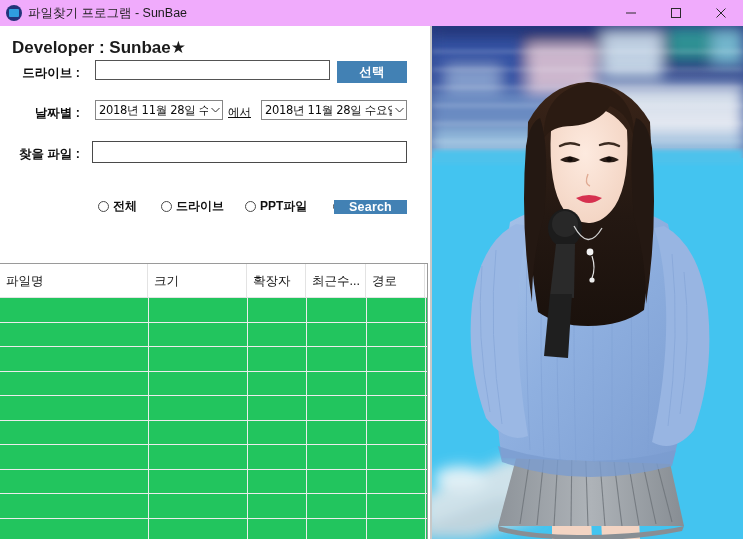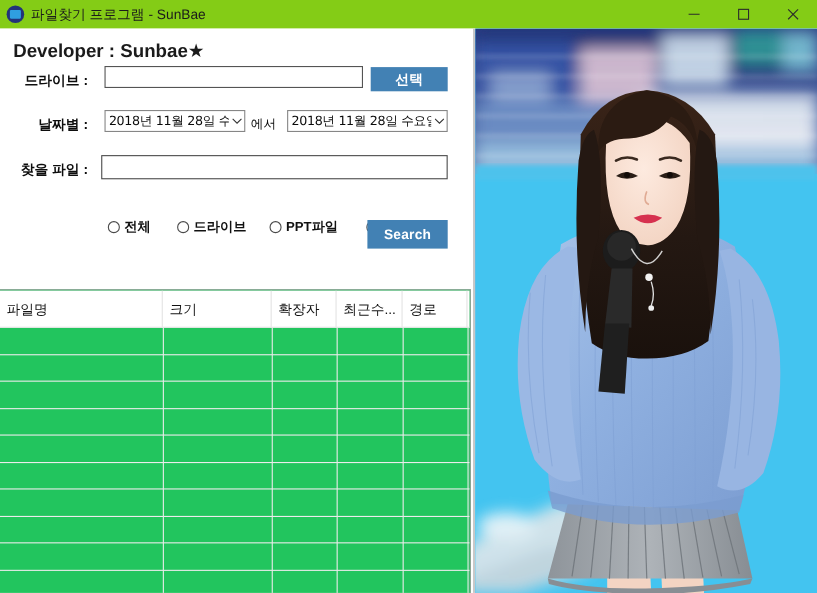--- a/index.html
+++ b/index.html
@@ -13,21 +13,21 @@
   #app {
     position: relative;
     width: 743px; height: 539px;
     background: #ffffff;
   }
 
   
   .titlebar {
     position: absolute; left: 0; top: 0;
     width: 743px; height: 26px;
-    background: #84cc16;
+    background: #f0abfc;
     display: flex; align-items: center;
   }
   .title-icon {
     width: 16px; height: 16px;
     margin-left: 6px; margin-right: 6px;
     border-radius: 50%;
     background: #23337a;
     position: relative;
     flex: 0 0 auto;
   }
@@ -253,21 +253,21 @@
 
     <div class="datebox" style="left:95px; top:74px; width:128px; height:20px;">
       <span class="dval">2018년 11월 28일 수요일</span>
       <span class="dcar">
         <svg width="9" height="6" viewBox="0 0 9 6">
           <path d="M0.5 1 L4.5 5 L8.5 1" fill="none" stroke="#333" stroke-width="1"></path>
         </svg>
       </span>
     </div>
 
-    <div class="between-label" style="left:228px; top:79px;">에서</div>
+    <div class="between-label" style="left:228px; top:79px;text-decoration:underline;">에서</div>
 
     <div class="datebox" style="left:261px; top:74px; width:146px; height:20px;">
       <span class="dval">2018년 11월 28일 수요일</span>
       <span class="dcar">
         <svg width="9" height="6" viewBox="0 0 9 6">
           <path d="M0.5 1 L4.5 5 L8.5 1" fill="none" stroke="#333" stroke-width="1"></path>
         </svg>
       </span>
     </div>
 
@@ -286,21 +286,21 @@
       <div class="radio-item" style="left:245px; top:0;">
         <span class="radio-dot"></span>
         <span class="radio-label">PPT파일</span>
       </div>
       <div class="radio-item" style="left:333px; top:0;">
         <span class="radio-dot"></span>
         <span class="radio-label">워드파일</span>
       </div>
     </div>
 
-    <div class="btn-blue" style="left:334px; top:174px; width:73px; height:26px;">Search</div>
+    <div class="btn-blue" style="left:334px; top:174px; width:73px; height:14px;">Search</div>
   </div>
 
   <div class="grid">
     <div class="grid-head">
       <div class="hcell" style="left:0px; width:148px;">파일명</div>
       <div class="hcell" style="left:148px; width:99px;">크기</div>
       <div class="hcell" style="left:247px; width:59px;">확장자</div>
       <div class="hcell" style="left:306px; width:60px;">최근수...</div>
       <div class="hcell" style="left:366px; width:59px;">경로</div>
     </div>

